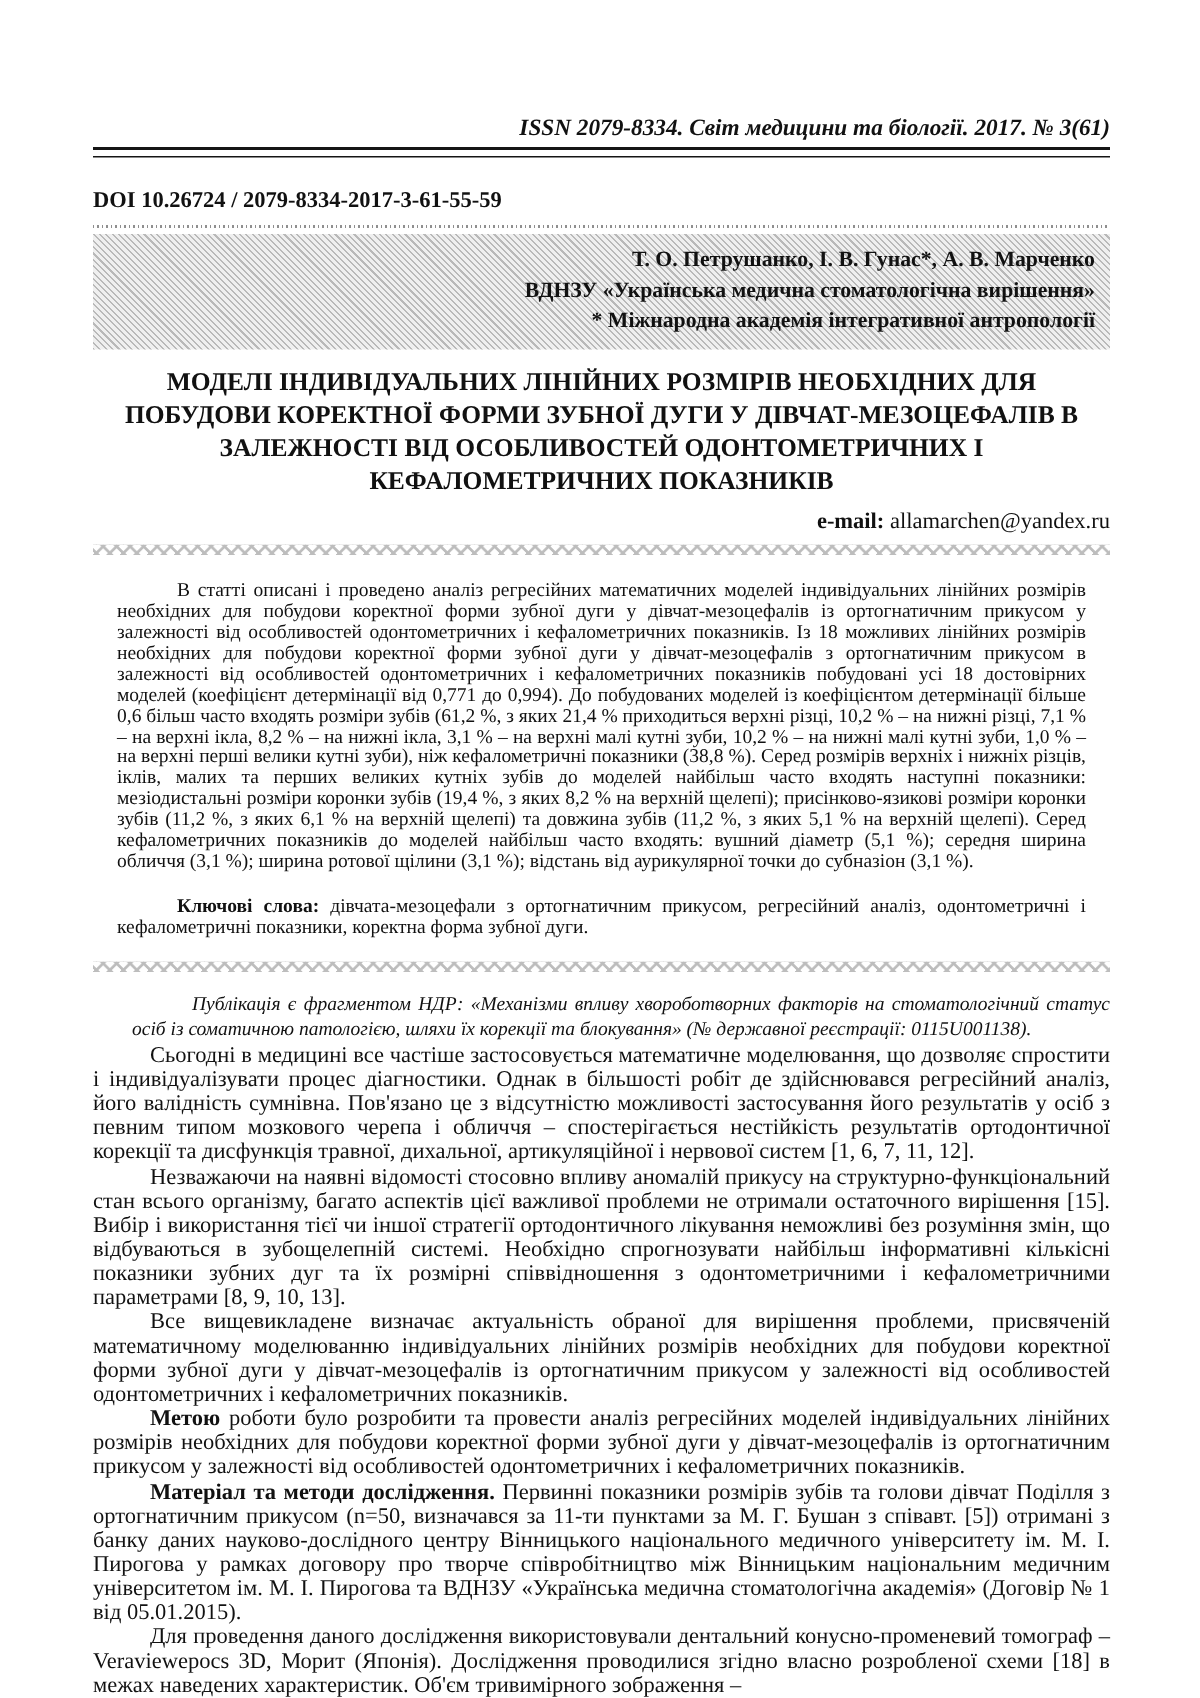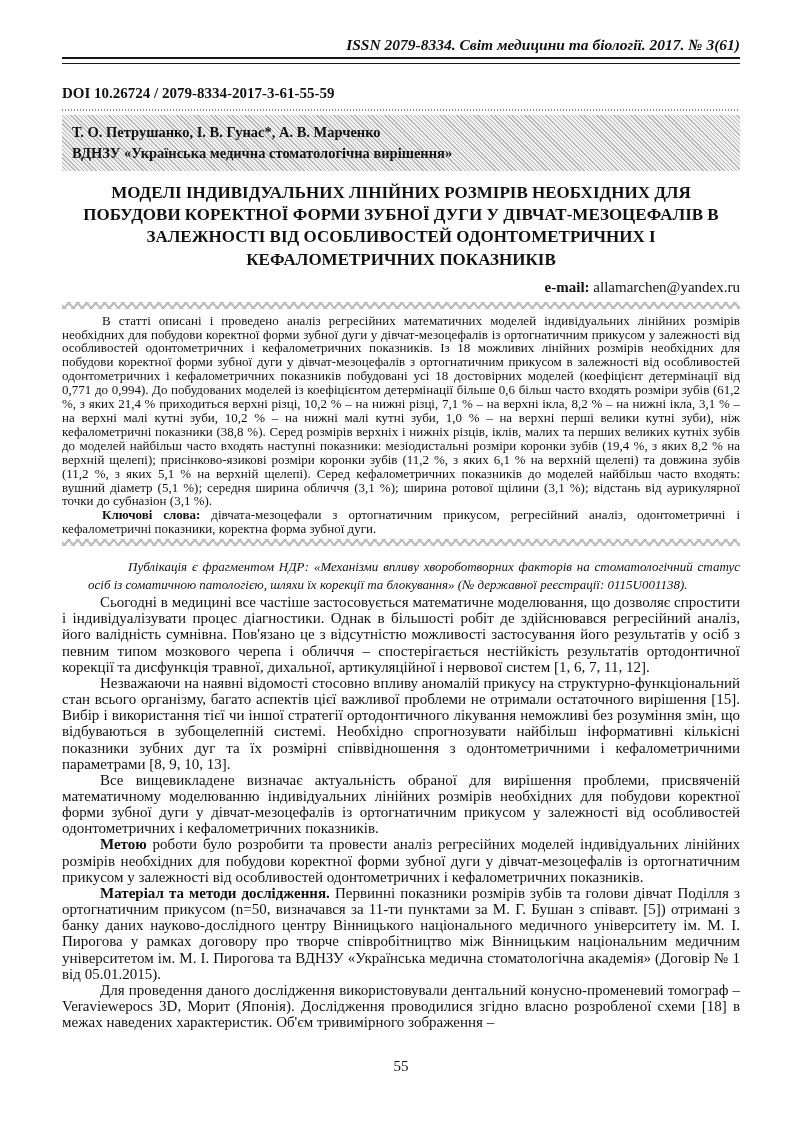--- a/index.html
+++ b/index.html
@@ -14,20 +14,21 @@
     font-family: "Liberation Serif", "DejaVu Serif", serif;
     color: #111;
     overflow: hidden;
   }
   .journal-header {
     text-align: right;
     font-size: 15.5px;
     font-weight: bold;
     font-style: italic;
     line-height: 1.15;
+    margin-top: 41px;
   }
   .header-rule {
     margin-top: 3px;
     height: 4px;
     border-top: 2px solid #151515;
     border-bottom: 1px solid #151515;
   }
   .doi-line, .udk-line {
     font-size: 15px;
     font-weight: bold;
@@ -35,21 +36,21 @@
   }
   .doi-line { margin-top: 20px; }
   .dotted-divider {
     margin-top: 7px;
     height: 2px;
     background: repeating-linear-gradient(90deg, #8f8f8f 0 1px, transparent 1px 3px);
   }
   .authors-block {
     margin-top: 4px;
     padding: 7px 10px 8px 10px;
-    text-align: left;
+    text-align: right;
     font-weight: bold;
     font-size: 14.5px;
     line-height: 1.42;
     background: repeating-linear-gradient(45deg, #b9b9b9 0 1px, #efefef 1px 3px);
   }
   .article-title {
     margin-top: 11px;
     text-align: center;
     font-size: 17px;
     font-weight: bold;
@@ -72,21 +73,21 @@
     background-position: 0 0, 4.5px 0;
     background-repeat: repeat-x, repeat-x;
   }
   .zigzag.below-abstract { margin-top: 3px; }
   .abstract-block {
     margin-top: 5px;
     font-size: 13px;
     line-height: 13.9px;
     text-align: justify;
   }
-  .abstract-block p { margin: 0; text-indent: 40px; }
+  .abstract-block p { margin: 16px; text-indent: 40px; }
   .kw-label { font-weight: bold; }
   .ndr-note {
     margin-top: 12px;
     font-size: 13px;
     font-style: italic;
     line-height: 17.5px;
     text-align: justify;
     text-indent: 40px;
     margin-left: 26px;
   }
@@ -112,20 +113,21 @@
   <div class="journal-header">ISSN 2079-8334. Світ медицини та біології. 2017. № 3(61)</div>
   <div class="header-rule"></div>
 
   <div class="doi-line">DOI 10.26724 / 2079-8334-2017-3-61-55-59</div>
 
   <div class="dotted-divider"></div>
 
   <div class="authors-block">
     <div>Т. О. Петрушанко, І. В. Гунас*, А. В. Марченко</div>
     <div>ВДНЗУ «Українська медична стоматологічна вирішення»</div>
+    <div>* Міжнародна академія інтегративної антропології</div>
   </div>
 
   <div class="article-title">МОДЕЛІ ІНДИВІДУАЛЬНИХ ЛІНІЙНИХ РОЗМІРІВ НЕОБХІДНИХ ДЛЯ ПОБУДОВИ КОРЕКТНОЇ ФОРМИ ЗУБНОЇ ДУГИ У ДІВЧАТ-МЕЗОЦЕФАЛІВ В ЗАЛЕЖНОСТІ ВІД ОСОБЛИВОСТЕЙ ОДОНТОМЕТРИЧНИХ І КЕФАЛОМЕТРИЧНИХ ПОКАЗНИКІВ</div>
 
   <div class="email-line">
     <span class="lbl">e-mail:</span><span> allamarchen@yandex.ru</span>
   </div>
 
   <div class="zigzag"></div>
 

